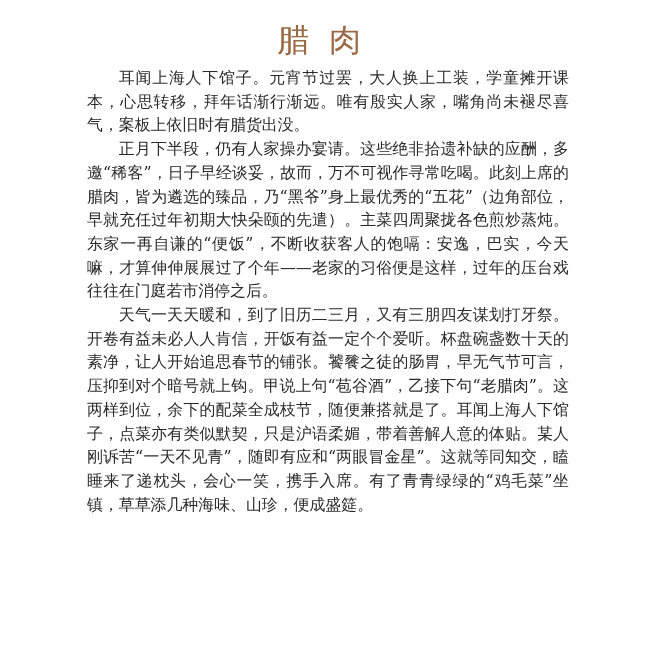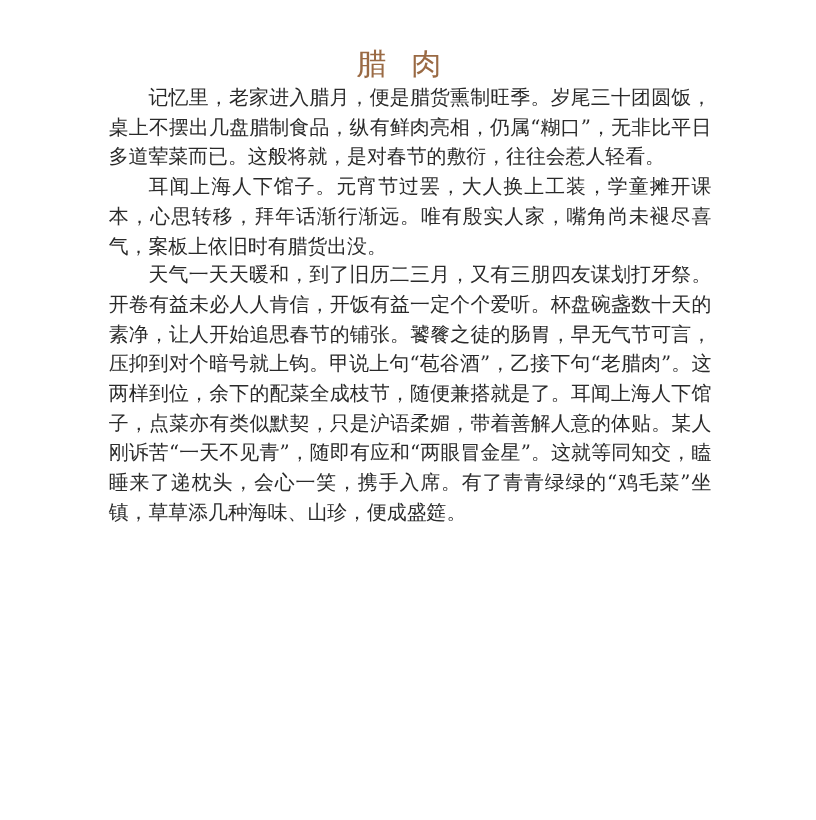--- a/index.html
+++ b/index.html
@@ -15,26 +15,26 @@
     }
     .page {
       position: absolute;
       left: 0;
       top: 0;
       width: 653px;
       height: 656px;
     }
     .title {
       position: absolute;
-      top: 20px;
+      top: 4px;
       left: 0;
       width: 638px;
       text-align: center;
       font-family: "DejaVu Serif", "Liberation Serif", serif;
-      font-size: 24px;
+      font-size: 32px;
       line-height: 30px;
       color: #9a6a44;
       letter-spacing: 20px;
       text-indent: 20px;
       font-weight: normal;
     }
     .body {
       position: absolute;
       top: 66px;
       left: 87px;
@@ -51,17 +51,17 @@
       text-align: justify;
       text-justify: inter-character;
     }
   </style>
 </head>
 <body>
 
 <div class="page">
   <h1 class="title">腊肉</h1>
   <div class="body">
-    <p class="para">记忆里，老家进入腊月，便是腊货熏制旺季。岁尾三十团圆饭，桌上不摆出几盘腊制食品，纵有鲜肉亮相，仍属“糊口”，无非比平日多道荤菜而已。这般将就，是对春节的敷衍，往往会惹人轻看。</p>
     <p class="para">耳闻上海人下馆子。元宵节过罢，大人换上工装，学童摊开课本，心思转移，拜年话渐行渐远。唯有殷实人家，嘴角尚未褪尽喜气，案板上依旧时有腊货出没。</p>
+    <p class="para">正月下半段，仍有人家操办宴请。这些绝非拾遗补缺的应酬，多邀“稀客”，日子早经谈妥，故而，万不可视作寻常吃喝。此刻上席的腊肉，皆为遴选的臻品，乃“黑爷”身上最优秀的“五花”（边角部位，早就充任过年初期大快朵颐的先遣）。主菜四周聚拢各色煎炒蒸炖。东家一再自谦的“便饭”，不断收获客人的饱嗝：安逸，巴实，今天嘛，才算伸伸展展过了个年——老家的习俗便是这样，过年的压台戏往往在门庭若市消停之后。</p>
     <p class="para">天气一天天暖和，到了旧历二三月，又有三朋四友谋划打牙祭。开卷有益未必人人肯信，开饭有益一定个个爱听。杯盘碗盏数十天的素净，让人开始追思春节的铺张。饕餮之徒的肠胃，早无气节可言，压抑到对个暗号就上钩。甲说上句“苞谷酒”，乙接下句“老腊肉”。这两样到位，余下的配菜全成枝节，随便兼搭就是了。耳闻上海人下馆子，点菜亦有类似默契，只是沪语柔媚，带着善解人意的体贴。某人刚诉苦“一天不见青”，随即有应和“两眼冒金星”。这就等同知交，瞌睡来了递枕头，会心一笑，携手入席。有了青青绿绿的“鸡毛菜”坐镇，草草添几种海味、山珍，便成盛筵。</p>
   </div>
 </div>
 
 </body></html>

